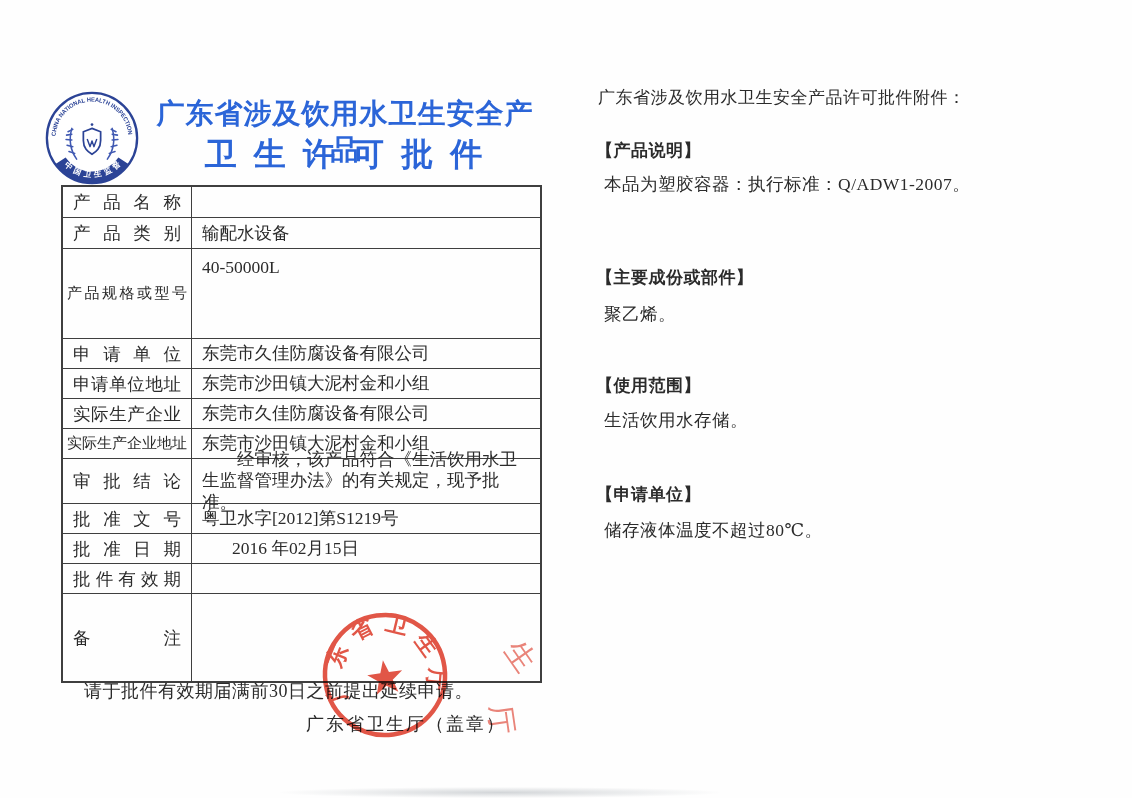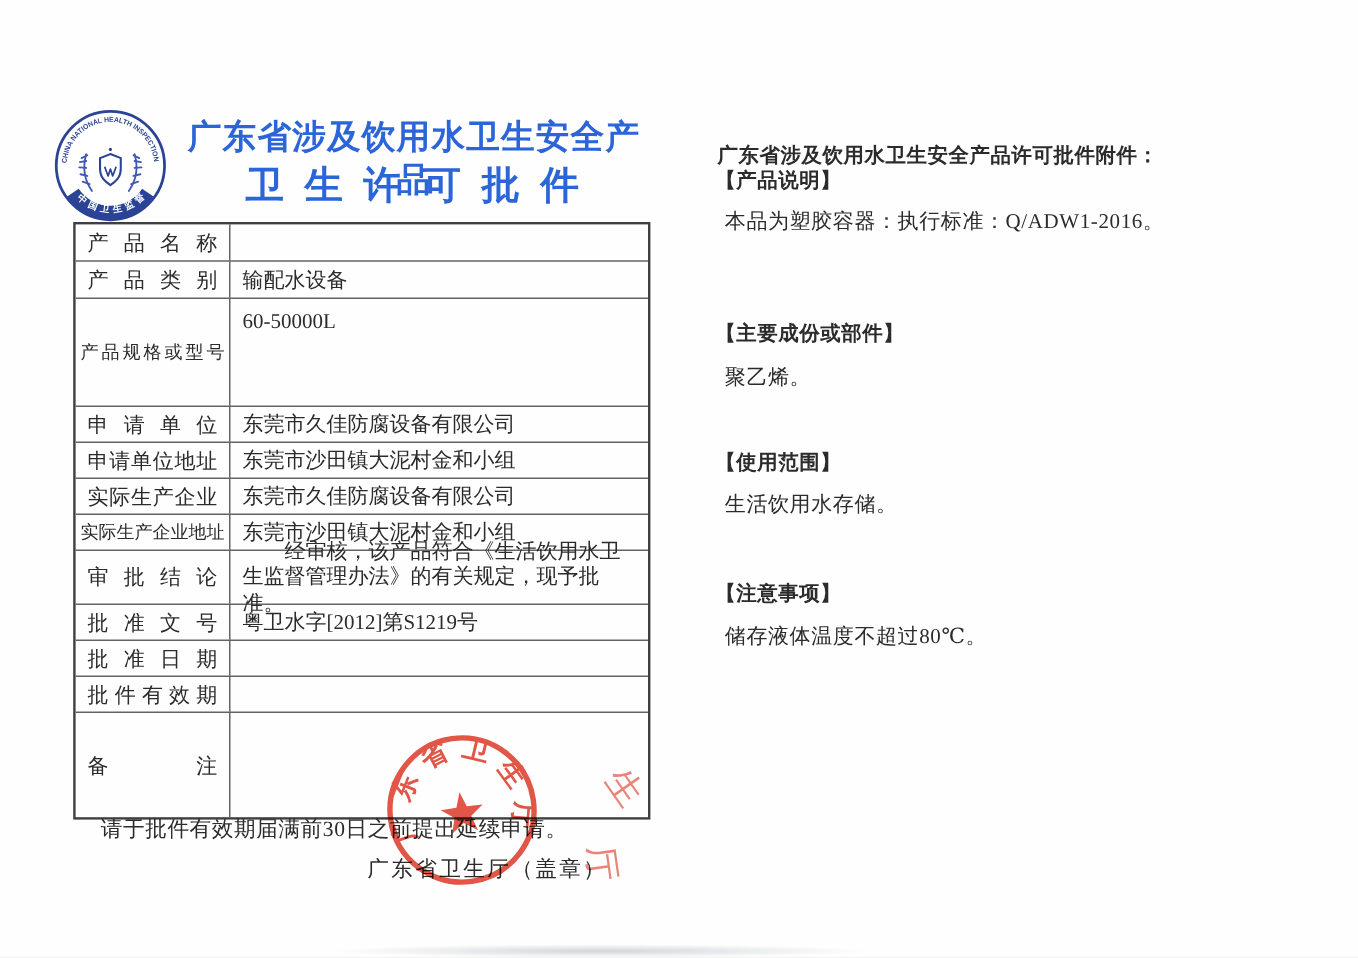--- a/index.html
+++ b/index.html
@@ -44,21 +44,21 @@
   .renewal-note{position:absolute;left:84px;top:679px;font-size:18px;letter-spacing:.5px;}
   .issuer-line{position:absolute;left:306px;top:712px;font-size:18px;letter-spacing:2px;}
   
   .seal{position:absolute;left:312px;top:602px;width:146px;height:146px;opacity:.86;
         transform:rotate(-8deg);mix-blend-mode:multiply;pointer-events:none;}
   .ghost-char{
     position:absolute;color:var(--red,#dd3a28);font-size:30px;opacity:.62;
     font-family:"DejaVu Sans",sans-serif;mix-blend-mode:multiply;pointer-events:none;
   }
   
-  .att-title{position:absolute;left:598px;top:118px;font-size:17px;font-weight:700;letter-spacing:.5px;}
+  .att-title{position:absolute;left:598px;top:86px;font-size:17px;font-weight:400;letter-spacing:.5px;}
   .att-h{position:absolute;left:596px;font-size:17px;font-weight:700;letter-spacing:.5px;}
   .att-b{position:absolute;left:604px;font-size:17.5px;letter-spacing:.5px;}
   
   .scan-smudge{
     position:absolute;left:280px;top:787px;width:440px;height:11px;
     background:radial-gradient(ellipse at center,rgba(140,148,155,.38),rgba(140,148,155,0) 72%);
   }
 </style>
 </head>
 <body>
@@ -128,21 +128,21 @@
             <span>产</span>
             <span>品</span>
             <span>规</span>
             <span>格</span>
             <span>或</span>
             <span>型</span>
             <span>号</span>
           </span>
         </div>
         <div class="t-value valign-top">
-          <p>60-50000L</p>
+          <p>40-50000L</p>
         </div>
       </div>
       <div class="t-row" style="height: 30px;">
         <div class="t-label">
           <span class="t-label-inner">
             <span>申</span>
             <span>请</span>
             <span>单</span>
             <span>位</span>
           </span>
@@ -225,20 +225,23 @@
         </div>
       </div>
       <div class="t-row" style="height: 30px;">
         <div class="t-label">
           <span class="t-label-inner">
             <span>批</span>
             <span>准</span>
             <span>日</span>
             <span>期</span>
           </span>
+        </div>
+        <div class="t-value" style="padding-left: 40px;">
+          <p>2016 年02月15日</p>
         </div>
       </div>
       <div class="t-row" style="height: 30px;">
         <div class="t-label">
           <span class="t-label-inner">
             <span>批</span>
             <span>件</span>
             <span>有</span>
             <span>效</span>
             <span>期</span>
@@ -268,23 +271,23 @@
     </text>
     <polygon fill="#dd3a28" points="73,58 77.35,70.5 90.6,70.8 80,78.8 83.9,91.5 73,83.9 62.1,91.5 65.96,78.8 55.4,70.8 68.65,70.5"></polygon>
   </svg>
 
   <div class="ghost-char" style="left:505px;top:636px;transform:rotate(55deg);">生</div>
   <div class="ghost-char" style="left:486px;top:699px;transform:rotate(82deg);">厅</div>
 
   <div class="att-title">广东省涉及饮用水卫生安全产品许可批件附件：</div>
   <div id="att-sections">
       <div class="att-h" style="top: 139px;">【产品说明】</div>
-      <div class="att-b" style="top: 172px;">本品为塑胶容器：执行标准：Q/ADW1-2016。</div>
+      <div class="att-b" style="top: 172px;">本品为塑胶容器：执行标准：Q/ADW1-2007。</div>
       <div class="att-h" style="top: 266px;">【主要成份或部件】</div>
       <div class="att-b" style="top: 302px;">聚乙烯。</div>
       <div class="att-h" style="top: 374px;">【使用范围】</div>
       <div class="att-b" style="top: 408px;">生活饮用水存储。</div>
-      <div class="att-h" style="top: 483px;">【注意事项】</div>
+      <div class="att-h" style="top: 483px;">【申请单位】</div>
       <div class="att-b" style="top: 518px;">储存液体温度不超过80℃。</div>
     </div>
 
   <div class="scan-smudge"></div>
 </div>
 
 </body></html>

